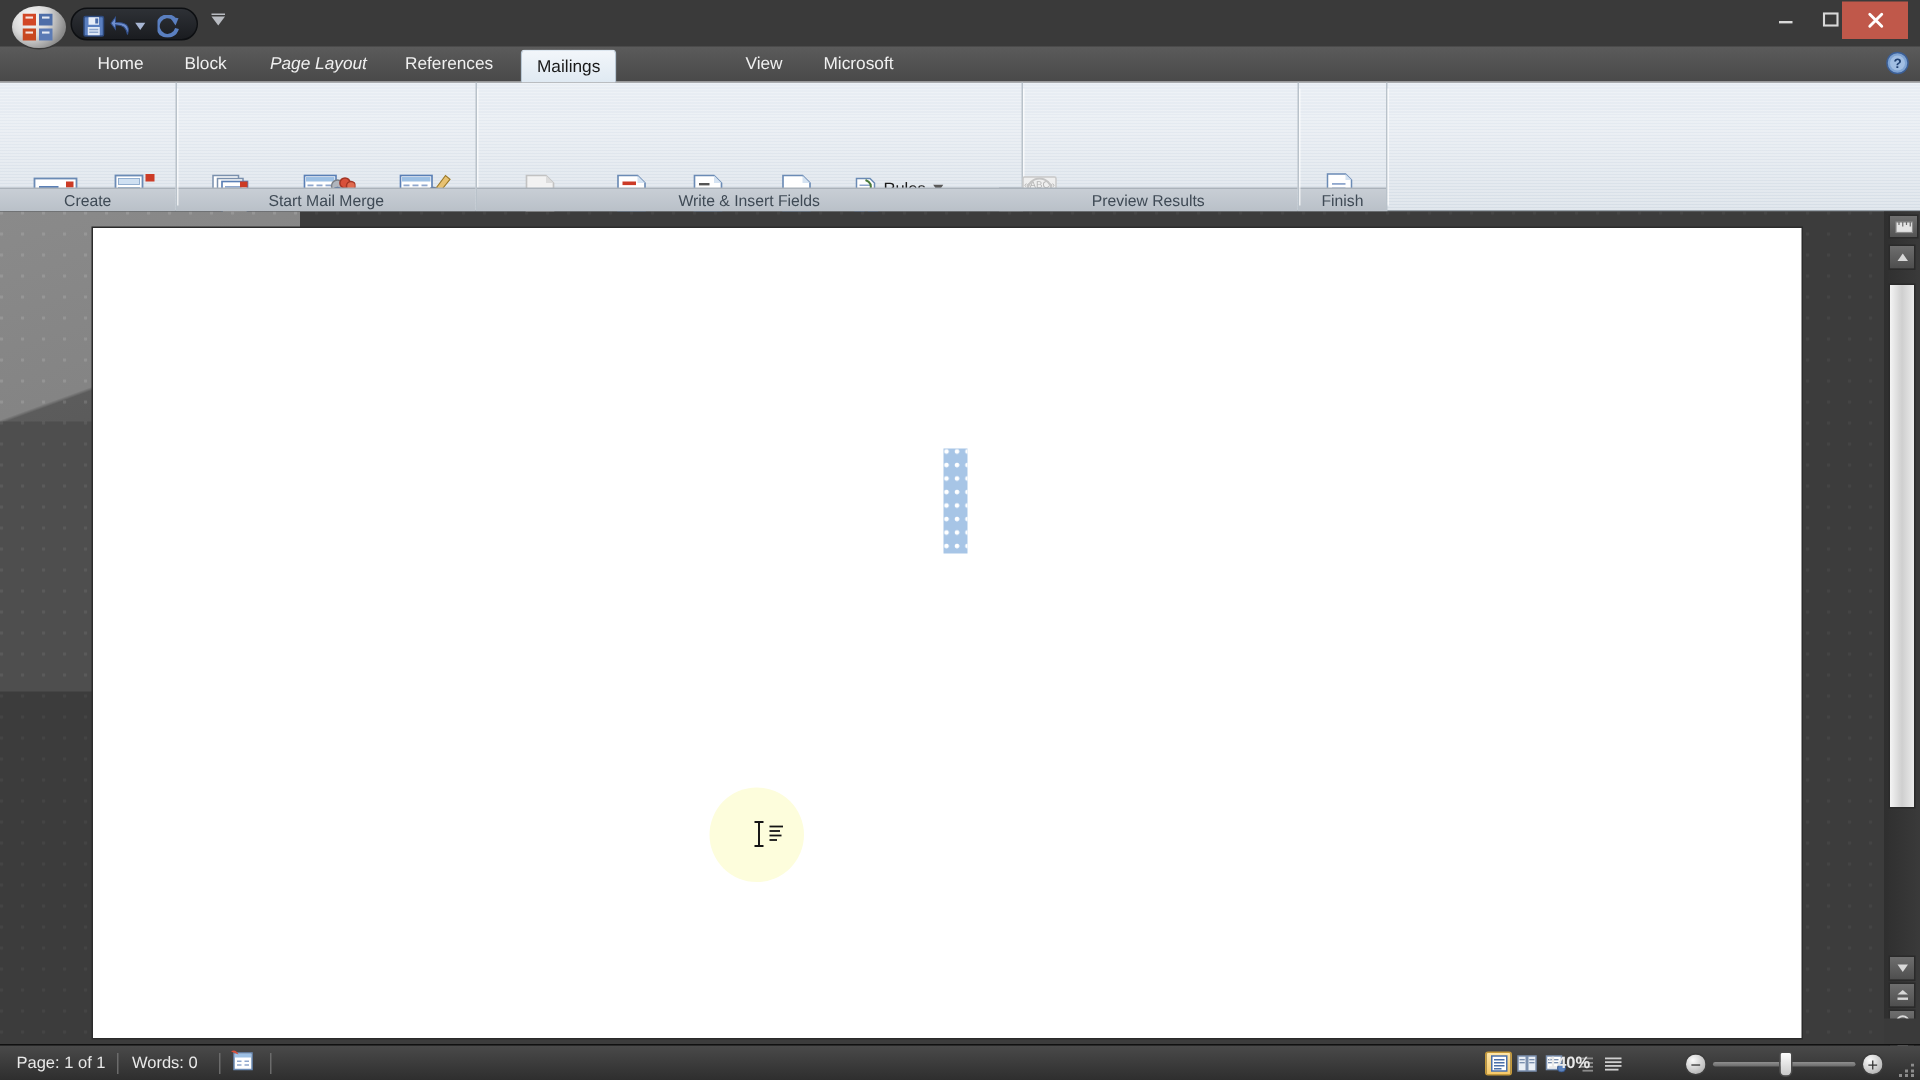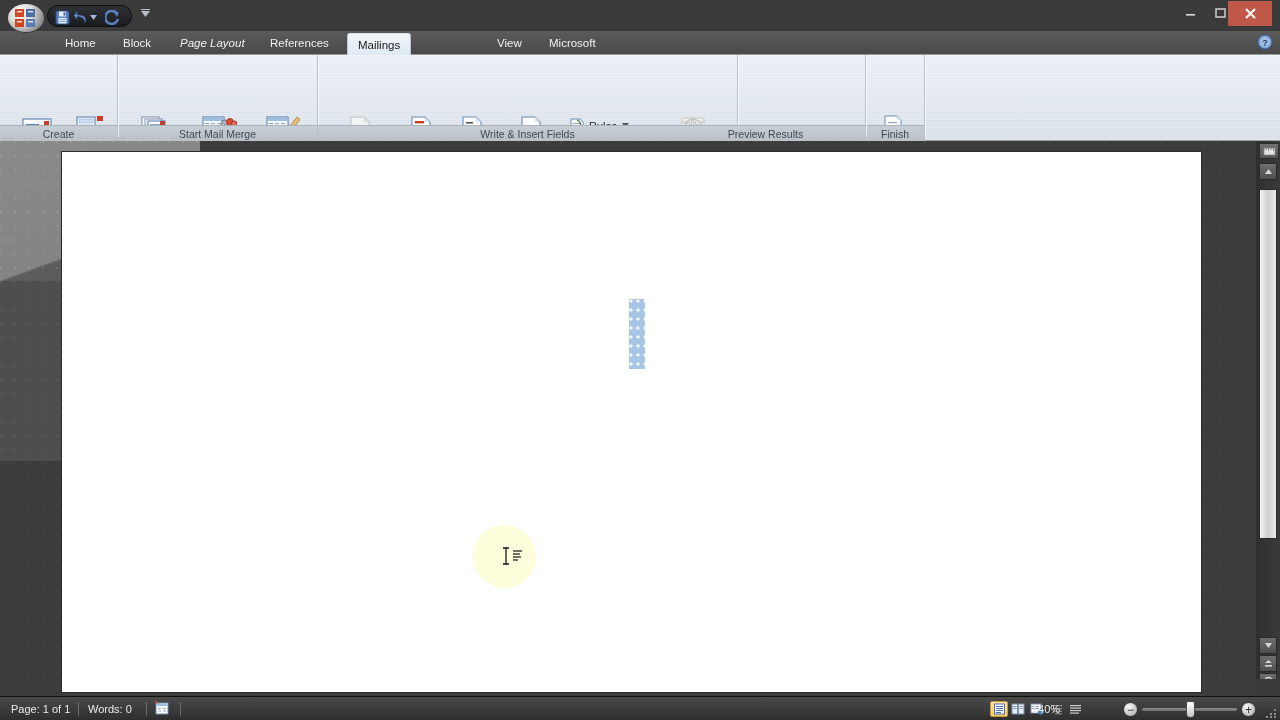--- a/index.html
+++ b/index.html
@@ -395,21 +395,21 @@
           <rect x="5.5" y="11.5" width="8" height="1" fill="#5a7fb5"></rect>
           <rect x="5.5" y="13.2" width="10" height="1" fill="#5a7fb5"></rect>
           <rect x="4" y="16.5" width="14" height="4.5" fill="#fff" stroke="#8aa8cc" stroke-width=".6"></rect>
           <rect x="22" y="1" width="6" height="5" fill="#cc3b26"></rect>
         </svg>
         <span class="lbl" style="margin-top:3px;">Labels</span>
       </div>
       <div class="group-label">Create</div>
     </div>
 
-    <div class="group" style="left:318px; width:420px;">
+    <div class="group" style="left:318px; width:364px;">
       <div class="btn disabled" style="left:6px; top:60px; width:72px;">
         <svg class="icon-box" width="30" height="28" viewBox="0 0 30 28">
           <path d="M6 2 h13 l5 5 v19 h-18 Z" fill="#f2f2f2" stroke="#c2c2c2" stroke-width="1.1"></path>
           <path d="M19 2 v5 h5 Z" fill="#dcdcdc"></path>
           <rect x="9" y="11" width="12" height="1.4" fill="#c8c8c8"></rect>
           <rect x="9" y="14.5" width="12" height="1.4" fill="#c8c8c8"></rect>
           <rect x="9" y="18" width="9" height="1.4" fill="#c8c8c8"></rect>
           <rect x="9" y="21.5" width="12" height="1.4" fill="#c8c8c8"></rect>
         </svg>
         <span class="lbl" style="margin-top:1px;">Highlight</span>
@@ -662,21 +662,21 @@
       <svg width="13" height="11" viewBox="0 0 13 11">
         <g fill="#cfcfcf">
             <rect x="1" y="1" width="11" height="1.2"></rect>
             <rect x="1" y="3.5" width="11" height="1.2"></rect>
             <rect x="1" y="6" width="11" height="1.2"></rect>
             <rect x="1" y="8.5" width="9" height="1.2"></rect>
           </g>
       </svg>
     </div>
 
-    <div class="sb-item" style="left:1024px; cursor:pointer;">140%</div>
+    <div class="sb-item" style="left:1024px; cursor:pointer;font-weight:bold;">140%</div>
     <div class="zoombtn" style="left:1123px;">−</div>
     <div class="zoomtrack"></div>
     <div class="zoomthumb"></div>
     <div class="zoombtn" style="left:1241px;">+</div>
     <svg class="grip" viewBox="0 0 11 9">
       <g fill="#8c8c8c">
           <rect x="8" y="0" width="2" height="2"></rect>
           <rect x="4" y="4" width="2" height="2"></rect>
           <rect x="8" y="4" width="2" height="2"></rect>
           <rect x="0" y="7" width="2" height="2"></rect>

